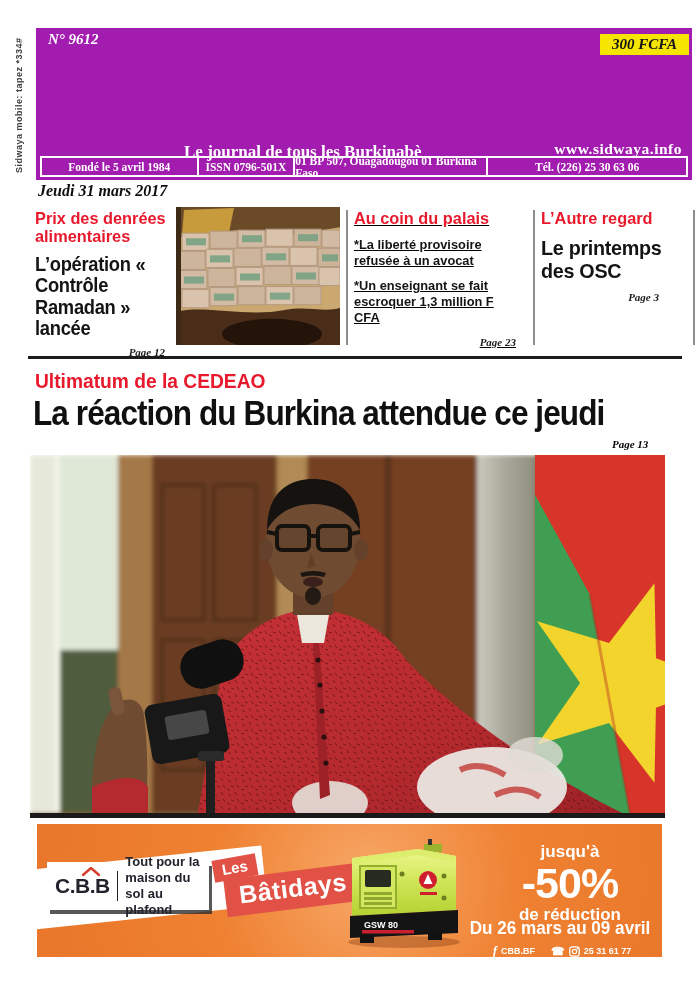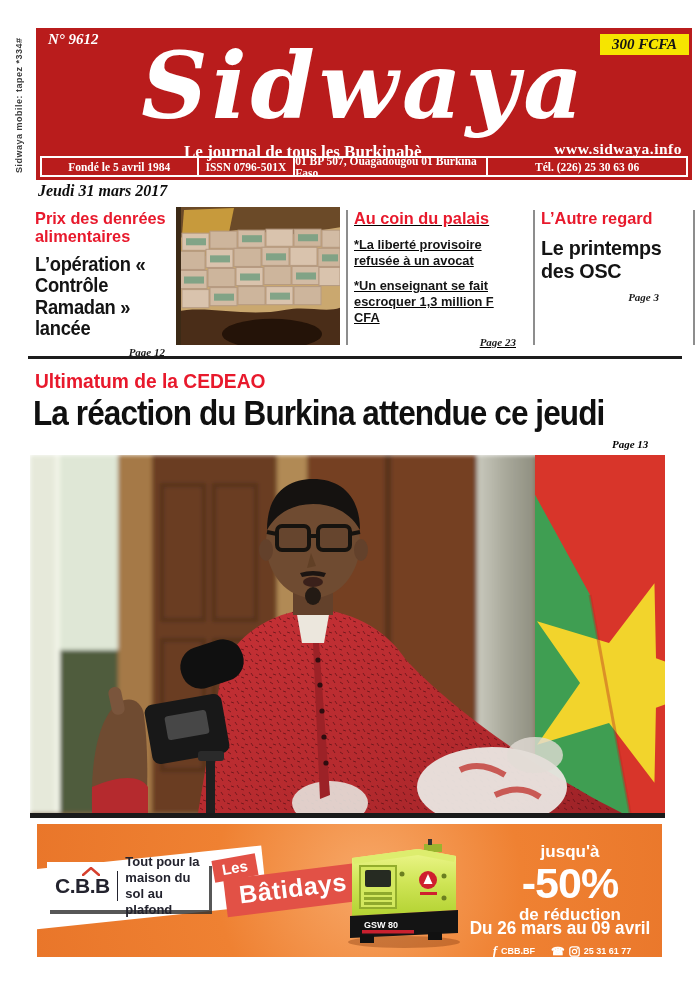--- a/index.html
+++ b/index.html
@@ -6,21 +6,21 @@
   html,body { background:#fff; }
   .page { position:relative; width:696px; height:994px; background:#fff; overflow:hidden;
           font-family:"Liberation Sans", sans-serif; }
 
   
   .mobile-note { position:absolute; left:14px; top:30px; height:150px; writing-mode:vertical-rl;
     transform:rotate(180deg); font-size:9px; font-weight:bold; color:#3c3c3c; letter-spacing:.5px;
     text-align:center; }
 
   
-  .masthead { position:absolute; left:36px; top:28px; width:656px; height:152px; background:#b91c1c; }
+  .masthead { position:absolute; left:36px; top:28px; width:656px; height:152px; background:#a21caf; }
   .issue { position:absolute; left:12px; top:3px; color:#fff; font:bold italic 15px "Liberation Serif", serif; }
   .price { position:absolute; right:3px; top:6px; background:#f6e500; color:#141414;
     font:bold italic 15px "Liberation Serif", serif; padding:2px 12px; }
   .logo { position:absolute; left:0; right:0; top:4px; text-align:center; color:#fff; line-height:1.05;
     font:bold italic 92px "DejaVu Serif", serif; letter-spacing:4px; }
   .tagline { position:absolute; left:148px; top:114px; color:#fff; font:bold 17px "Liberation Serif", serif; }
   .website { position:absolute; right:10px; top:112px; color:#fff; font:bold 15.5px "Liberation Serif", serif; letter-spacing:.5px; }
   .info-strip { position:absolute; left:4px; right:4px; bottom:3px; height:21px; border:2px solid #fff; display:flex;margin-top:28px; }
   .info-cell { color:#fff; font:bold 11.5px "Liberation Serif", serif; display:flex; align-items:center;
     justify-content:center; border-left:2px solid #fff; height:100%; }
@@ -89,21 +89,20 @@
 </head>
 <body>
 
 <div class="page">
 
   <div class="mobile-note">Sidwaya mobile: tapez *334#</div>
 
   <div class="masthead">
     <div class="issue">N° 9612</div>
     <div class="price">300 FCFA</div>
-    <div class="logo">Sidwaya</div>
     <div class="tagline">Le journal de tous les Burkinabè</div>
     <div class="website">www.sidwaya.info</div>
     <div class="info-strip">
       <div class="info-cell ic1">Fondé le 5 avril 1984</div>
       <div class="info-cell ic2">ISSN 0796-501X</div>
       <div class="info-cell ic3">01 BP 507, Ouagadougou 01 Burkina Faso</div>
       <div class="info-cell ic4">Tél. (226) 25 30 63 06</div>
     </div>
   </div>
   <div class="date">Jeudi 31 mars 2017</div>

